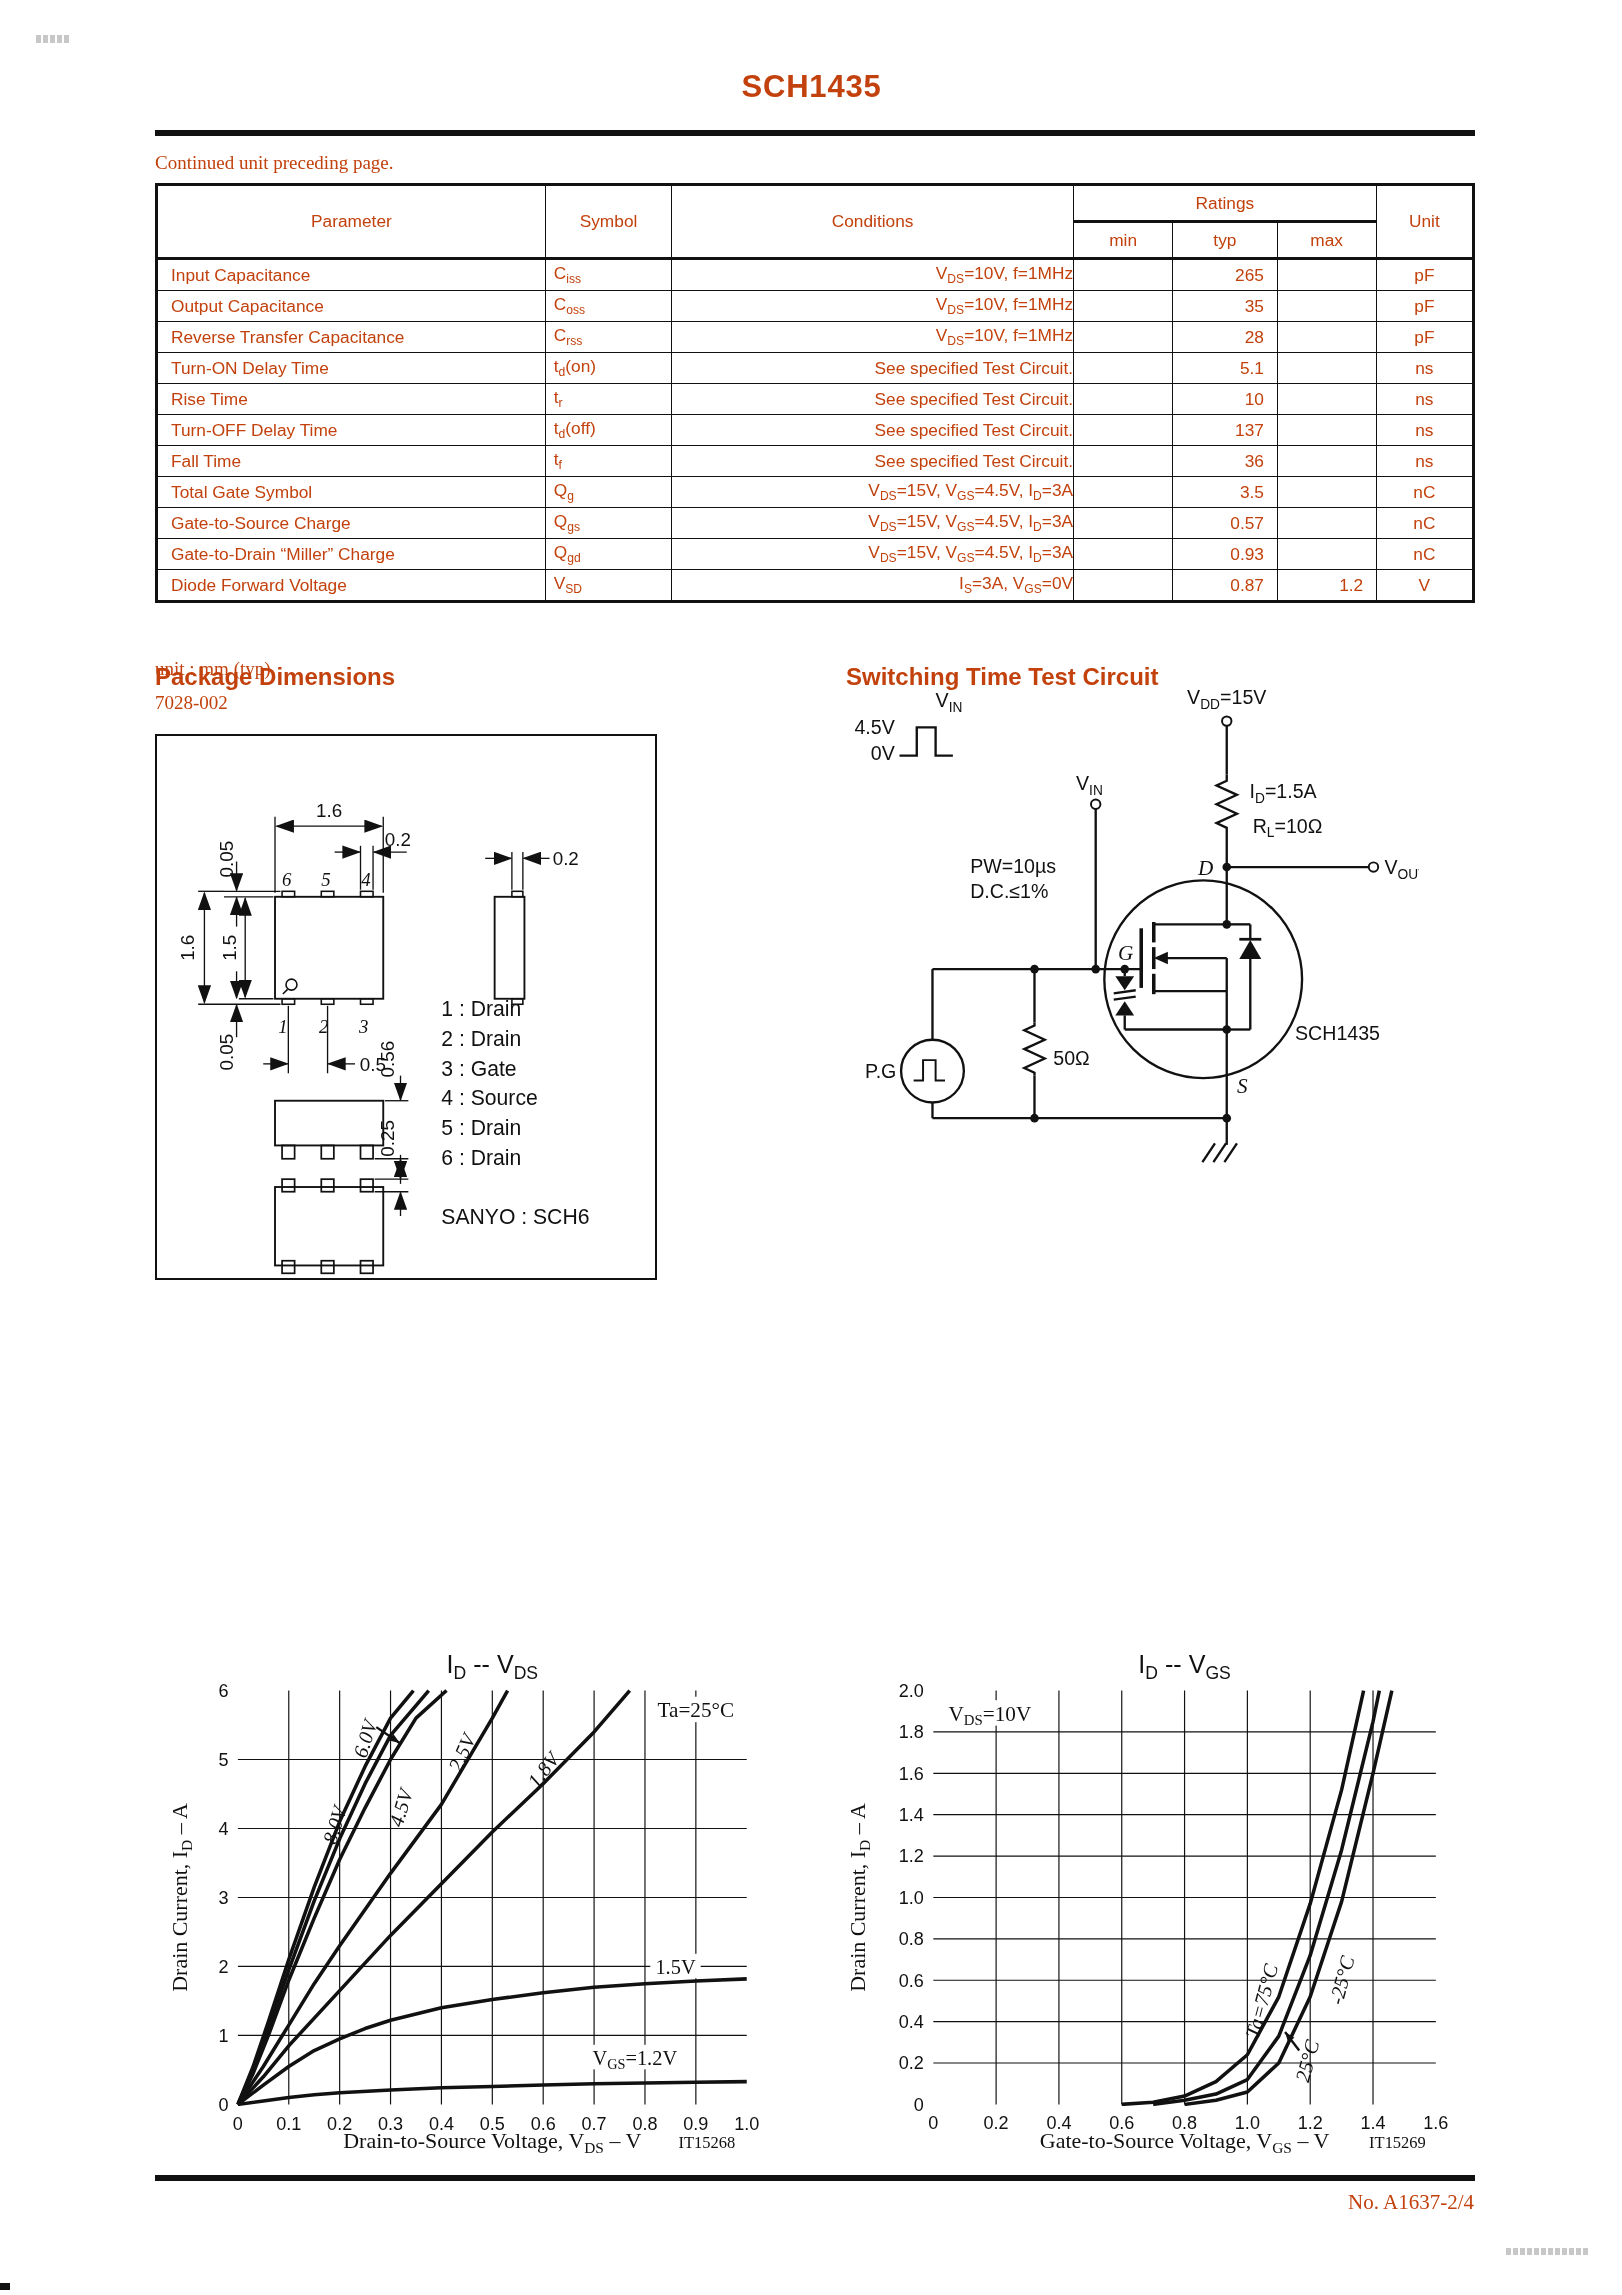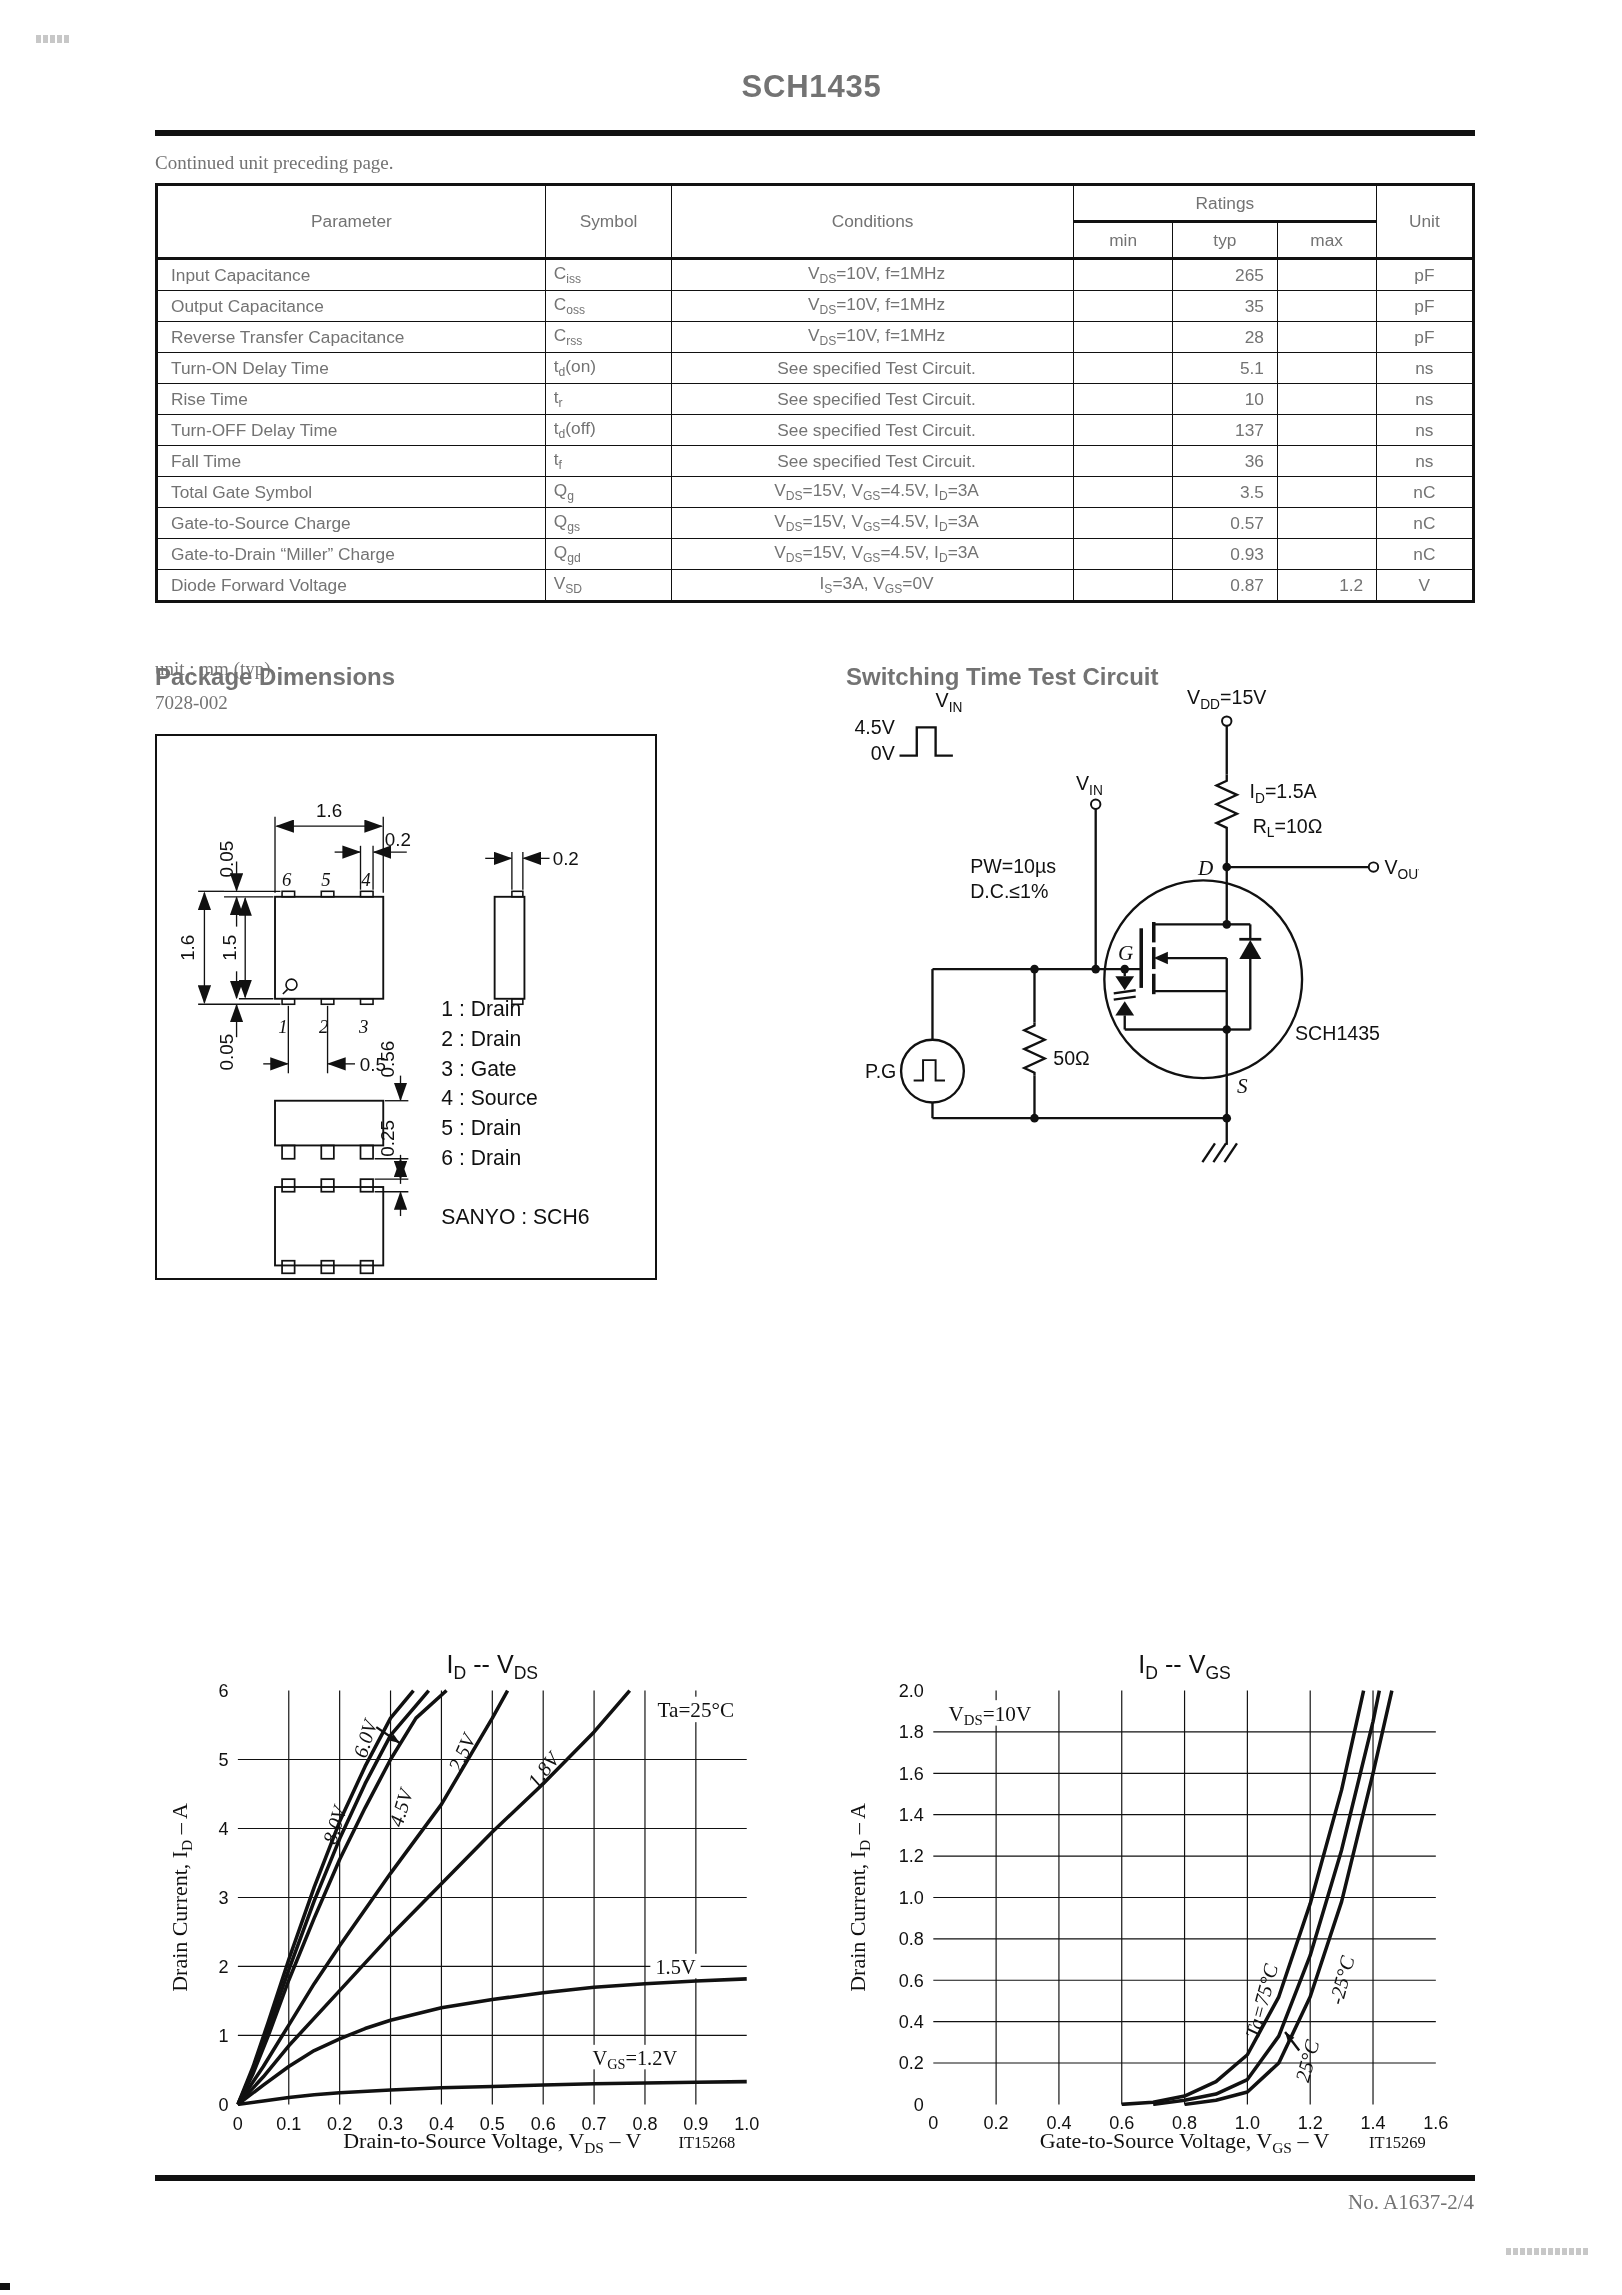--- a/index.html
+++ b/index.html
@@ -1,33 +1,33 @@
 <!DOCTYPE html>
 <html style="font-size:12.6px"><head>
 <meta charset="utf-8">
 <style>
   html,body{margin:0;padding:0;background:#e8e8e8;}
   #page{position:relative;width:1623px;height:2295px;background:#ffffff;overflow:hidden;
-        font-family:"Liberation Sans",sans-serif;color:#737373;}
+        font-family:"Liberation Sans",sans-serif;color:#c2410c;}
   .serif{font-family:"Liberation Serif",serif;}
   .abs{position:absolute;}
   #doc-title{left:0;top:69px;width:100%;text-align:center;font-size:31px;font-weight:bold;letter-spacing:0.8px;}
   #title-rule{left:155px;top:130px;width:1320px;height:6.3px;background:#111;}
   #continued-note{left:155px;top:152px;font-size:19px;}
   
   #spec-table{position:absolute;left:155px;top:183px;width:1320px;border-collapse:collapse;table-layout:fixed;
               font-size:17.3px;}
   #spec-table th,#spec-table td{border:1.6px solid #111;font-weight:400;padding:0;overflow:hidden;white-space:nowrap;}
   #spec-table{border:3.1px solid #111;}
   #spec-table th{text-align:center;height:34px;}
   #spec-table td{height:30px;}
   #spec-table .hdr-bot{border-bottom:3.1px solid #111;}
   #spec-table td.c-param{text-align:left;padding-left:13px;}
   #spec-table td.c-sym{text-align:left;padding-left:7.9px;margin-left:8px;}
-  #spec-table td.c-cond{text-align:center;padding-left:7.9px;}
+  #spec-table td.c-cond{text-align:right;padding-left:7.9px;}
   #spec-table td.c-typ,#spec-table td.c-max{text-align:right;padding-right:12.6px;}
   #spec-table td.c-unit{text-align:center;}
   sub{font-size:70%;}
   .h2{font-size:24px;font-weight:bold;margin-top:40px;}
   .note{font-size:19px;}
   #package-box{left:155px;top:734px;width:498px;height:542px;border:2.4px solid #111;}
   .artifact{background:repeating-linear-gradient(90deg,#9a9a9a 0 4.7px,#fff0 4.7px 7px);opacity:.55;}
   #footer-rule{left:155px;top:2175px;width:1320px;height:5.5px;background:#111;}
   #footer-no{left:1003px;top:2190px;width:471px;text-align:right;font-size:21px;}
   svg text{fill:#111;}

